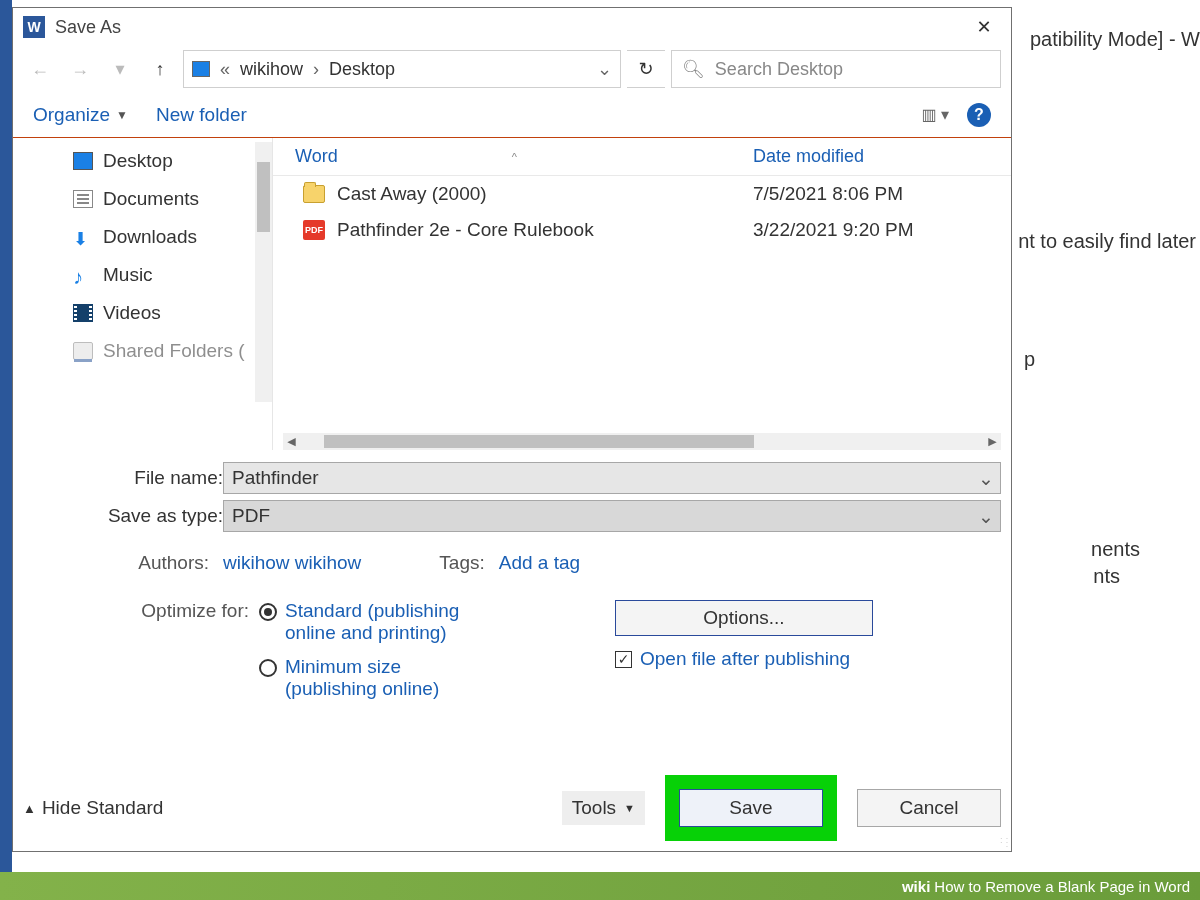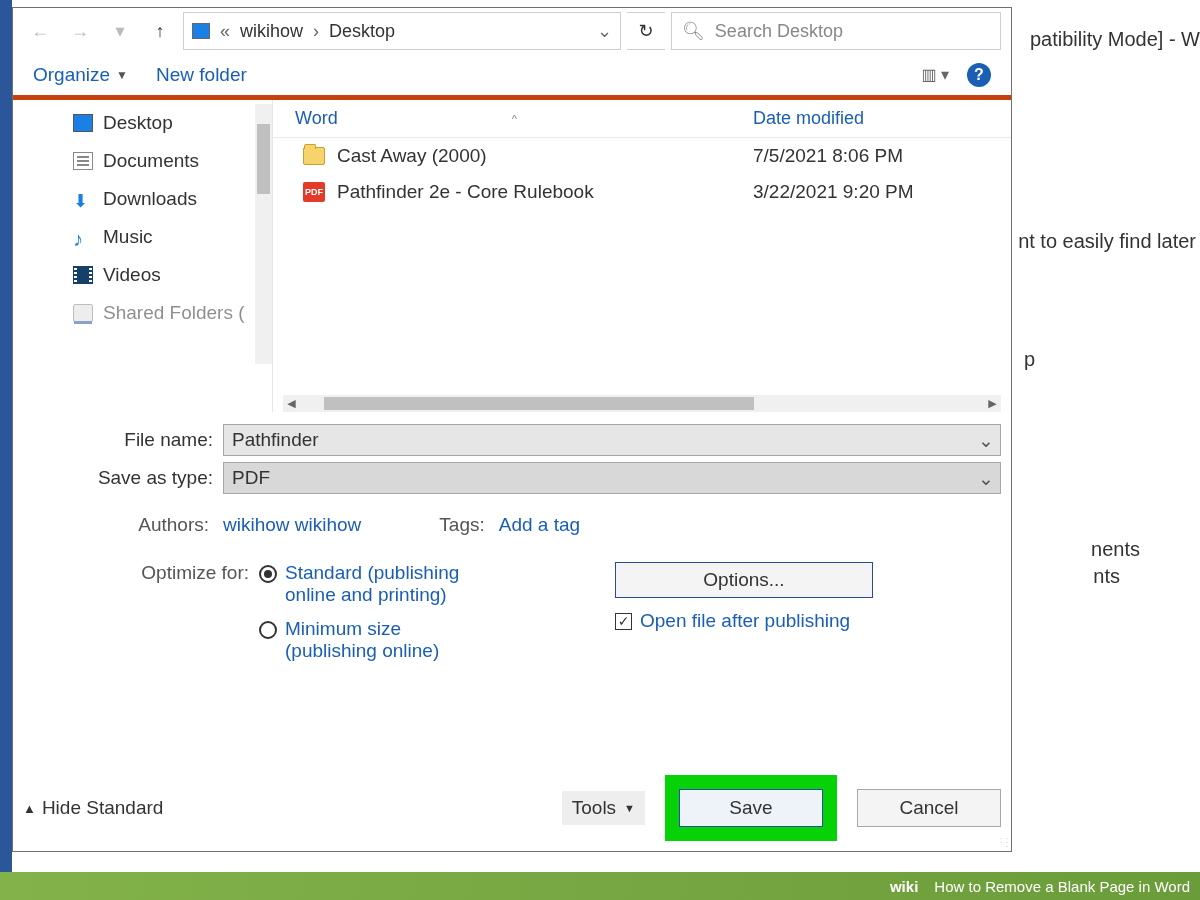--- a/index.html
+++ b/index.html
@@ -21,21 +21,21 @@
   .dlg-title .close{margin-left:auto;width:34px;height:30px;display:flex;align-items:center;justify-content:center;font-size:18px;color:#333;cursor:pointer}
   .navrow{height:46px;display:flex;align-items:center;gap:6px;padding:0 10px}
   .nav-btn{width:34px;height:34px;display:flex;align-items:center;justify-content:center;color:#bbb;font-size:18px}
   .nav-btn.active{color:#333}
   .addr{flex:1;height:38px;border:1px solid #cfcfcf;display:flex;align-items:center;padding:0 8px;gap:10px;font-size:18px;color:#333}
   .addr .pc{width:18px;height:16px;background:#1a80e5;border:1px solid #666}
   .addr .chev{color:#666}
   .addr .drop{margin-left:auto;color:#666}
   .refresh{width:38px;height:38px;display:flex;align-items:center;justify-content:center;border-top:1px solid #cfcfcf;border-bottom:1px solid #cfcfcf;color:#333;font-size:18px}
   .search{width:330px;height:38px;border:1px solid #cfcfcf;display:flex;align-items:center;padding:0 10px;gap:10px;color:#888;font-size:18px}
-  .toolbar{height:46px;display:flex;align-items:center;gap:28px;padding:0 20px;border-bottom:5px solid #c2410c}
+  .toolbar{height:46px;display:flex;align-items:center;gap:28px;padding:0 20px;border-bottom:1px solid #c2410c}
   .toolbar .tb{font-size:19px;color:#1a5fb4;display:flex;align-items:center;gap:6px}
   .toolbar .right{margin-left:auto;display:flex;align-items:center;gap:18px}
   .toolbar .help{width:24px;height:24px;border-radius:50%;background:#1a5fb4;color:#fff;font-weight:700;display:flex;align-items:center;justify-content:center;font-size:16px}
   .split{display:flex;height:312px}
   .sidepane{width:260px;border-right:1px solid #e6e6e6;overflow:hidden;position:relative;padding-top:4px}
   .sidepane .sb{position:absolute;right:0;top:4px;width:17px;height:260px;background:#f0f0f0}
   .sidepane .sb .th{position:absolute;left:2px;top:20px;width:13px;height:70px;background:#c0c0c0}
   .sitem{height:38px;display:flex;align-items:center;gap:10px;padding-left:60px;font-size:19px;color:#333;cursor:pointer}
   .sitem.sel{background:#d4e6f6}
   .sitem .ic{width:20px;height:18px;display:inline-block}
@@ -59,21 +59,21 @@
   .frow .c2{flex:1}
   .ic-folder{width:22px;height:18px;background:#f7d36b;border:1px solid #c8a030;border-radius:2px;position:relative}
   .ic-folder::before{content:"";position:absolute;top:-4px;left:0;width:10px;height:4px;background:#f7d36b;border:1px solid #c8a030;border-bottom:none;border-radius:2px 2px 0 0}
   .ic-pdf{width:22px;height:20px;background:#e53a2a;border-radius:2px;color:#fff;font-size:9px;font-weight:700;display:flex;align-items:center;justify-content:center}
   .hscroll{position:absolute;left:10px;right:10px;bottom:0;height:17px;background:#f0f0f0;display:flex;align-items:center}
   .hscroll .th{height:13px;width:430px;background:#c0c0c0;margin-left:24px}
   .hscroll .ar{width:17px;text-align:center;color:#666;font-size:11px}
   .hscroll .ar.r{margin-left:auto}
   .fieldarea{padding:12px 10px 0 10px}
   .frow2{display:flex;align-items:center;margin-bottom:6px}
-  .flab{width:200px;text-align:right;padding-right:10px;font-size:19px;color:#333}
+  .flab{width:200px;text-align:right;padding-right:0;font-size:19px;color:#333}
   .fctl{flex:1;height:32px;background:#e6e6e6;border:1px solid #a7a7a7;display:flex;align-items:center;padding:0 8px;font-size:19px;color:#333;position:relative}
   .fctl .dd{position:absolute;right:6px;color:#555}
   .meta{display:flex;padding:14px 0 0 0;font-size:19px}
   .meta .mlab{width:200px;text-align:right;padding-right:14px;color:#555}
   .meta .mval{color:#1a5fb4}
   .meta .col2{margin-left:78px;display:flex}
   .meta .col2 .mlab{width:auto;padding-right:14px}
   .optrow{display:flex;padding-top:26px}
   .optrow .mlab{width:236px;text-align:right;padding-right:10px;font-size:19px;color:#555}
   .radios{font-size:19px;color:#1a5fb4}
@@ -88,35 +88,40 @@
   .hide-f{font-size:19px;color:#333;display:flex;align-items:center;gap:6px;cursor:pointer}
   .hide-f .ar{font-size:13px}
   .tools{margin-left:auto;height:34px;padding:0 10px;background:#eee;display:flex;align-items:center;gap:8px;font-size:19px;color:#333;cursor:pointer}
   .save-hl{margin-left:20px;padding:14px;background:#07d107}
   .btn{width:144px;height:38px;border:1px solid #a7a7a7;background:#f4f4f4;font-size:19px;color:#333;display:flex;align-items:center;justify-content:center;cursor:pointer}
   .btn.save{border:1.5px solid #2a4a9b;background:#eef2f9}
   .cancel{margin-left:20px}
   .resize{position:absolute;right:2px;bottom:2px;width:14px;height:14px;color:#aaa;font-size:7px;line-height:4px;text-align:right;letter-spacing:1px}
   
   .banner{position:absolute;left:0;right:0;bottom:0;height:28px;background:linear-gradient(90deg,#83b24a,#6a9c3a);color:#fff;font-size:15px;display:flex;align-items:center;justify-content:flex-end;padding-right:10px}
-  .banner b{font-weight:700;margin-right:16px}
+  .banner b{font-weight:700;margin-right:4px}
 </style>
 </head>
 <body>
 
 <div class="word-bg">
   <div class="word-sidebar"></div>
   <div class="word-title">patibility Mode]  -  W</div>
   <div class="word-text-1">nt to easily find later</div>
   <div class="word-text-4">p</div>
   <div class="word-text-2">nents</div>
   <div class="word-text-3">nts</div>
 </div>
 
 <div class="dlg">
+  <div class="dlg-title">
+    <span class="wicon"></span>
+    <span class="tt">Save As</span>
+    <span class="close">✕</span>
+  </div>
 
   <div class="navrow">
     <div class="nav-btn">←</div>
     <div class="nav-btn">→</div>
     <div class="nav-btn" style="color:#bbb">▾</div>
     <div class="nav-btn active">↑</div>
     <div class="addr">
       <span class="pc"></span>
       <span class="chev">«</span>
       <span>wikihow</span>

